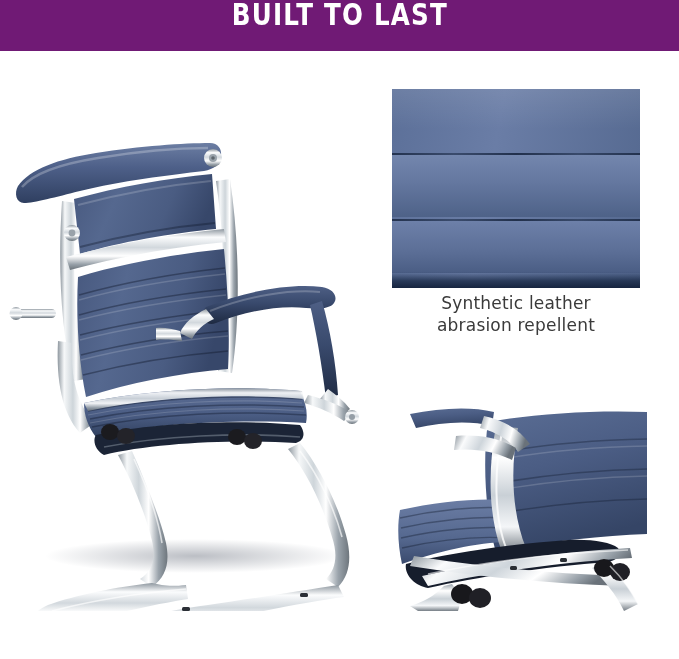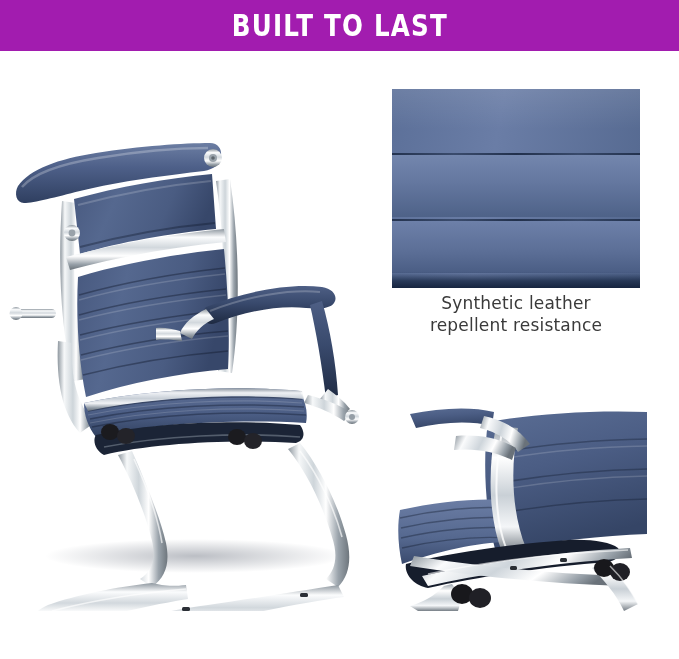--- a/index.html
+++ b/index.html
@@ -14,23 +14,22 @@
     overflow: hidden;
     position: relative;
   }
 
   
   #header-banner {
     position: absolute;
     left: 0; top: 0;
     width: 679px;
     height: 51px;
-    background: #a21caf;
+    background: #701a75;
     display: flex;
-    align-items: center;
     justify-content: center;
   }
   #header-title {
     color: #ffffff;
     font-family: "DejaVu Sans", sans-serif;
     font-weight: bold;
     font-size: 30px;
     letter-spacing: 1.5px;
     transform: scaleX(0.82);
     transform-origin: center;
@@ -310,21 +309,21 @@
     <div id="leather-top-sheen"></div>
     <div class="leather-seam" style="top:64px;"></div>
     <div class="leather-seam" style="top:130px;"></div>
     <div class="leather-rib" style="top:66px;height:62px;background:linear-gradient(180deg,#7386ad 0%,#64779f 45%,#4e6288 100%);"></div>
     <div class="leather-rib" style="top:132px;height:52px;background:linear-gradient(180deg,#6d80a9 0%,#5b6e96 60%,#4a5d84 100%);"></div>
     <div id="leather-base-shadow"></div>
   </div>
 
   <div class="caption" id="caption-leather">
     <div>Synthetic leather</div>
-    <div>repellent resistance</div>
+    <div>abrasion repellent</div>
   </div>
 
   <div id="panel-seat-detail">
     <svg viewBox="0 0 255 205" width="255" height="205" xmlns="http://www.w3.org/2000/svg">
       <defs>
         <linearGradient id="d-navy" x1="0" y1="0" x2="0.3" y2="1">
           <stop offset="0%" stop-color="#5a6d94"></stop>
           <stop offset="45%" stop-color="#4b5d84"></stop>
           <stop offset="100%" stop-color="#354566"></stop>
         </linearGradient>

